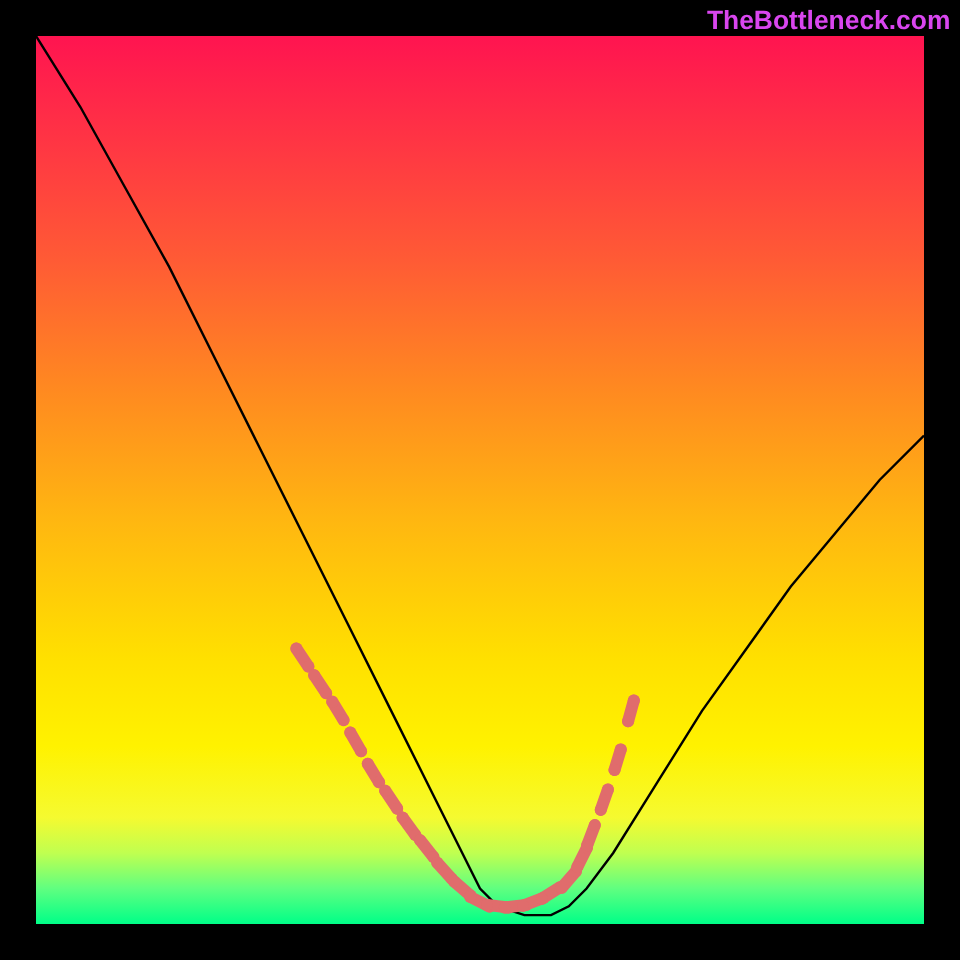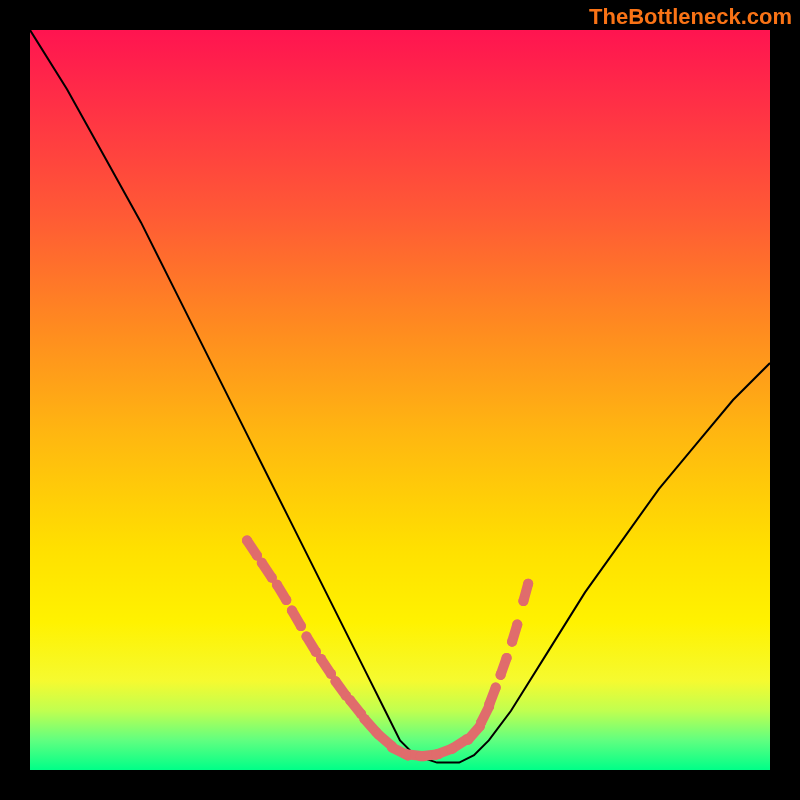--- a/index.html
+++ b/index.html
@@ -8,21 +8,21 @@
     height: 800px;
     background: #000;
     position: relative;
     font-family: Arial, sans-serif;
     overflow: hidden;
   }
   .watermark {
     position: absolute;
     top: 4px;
     right: 8px;
-    color: #f97316;
+    color: #d946ef;
     font-size: 22px;
     font-weight: bold;
     z-index: 10;
   }
   .plot-area {
     position: absolute;
     left: 30px;
     top: 30px;
     width: 740px;
     height: 740px;

